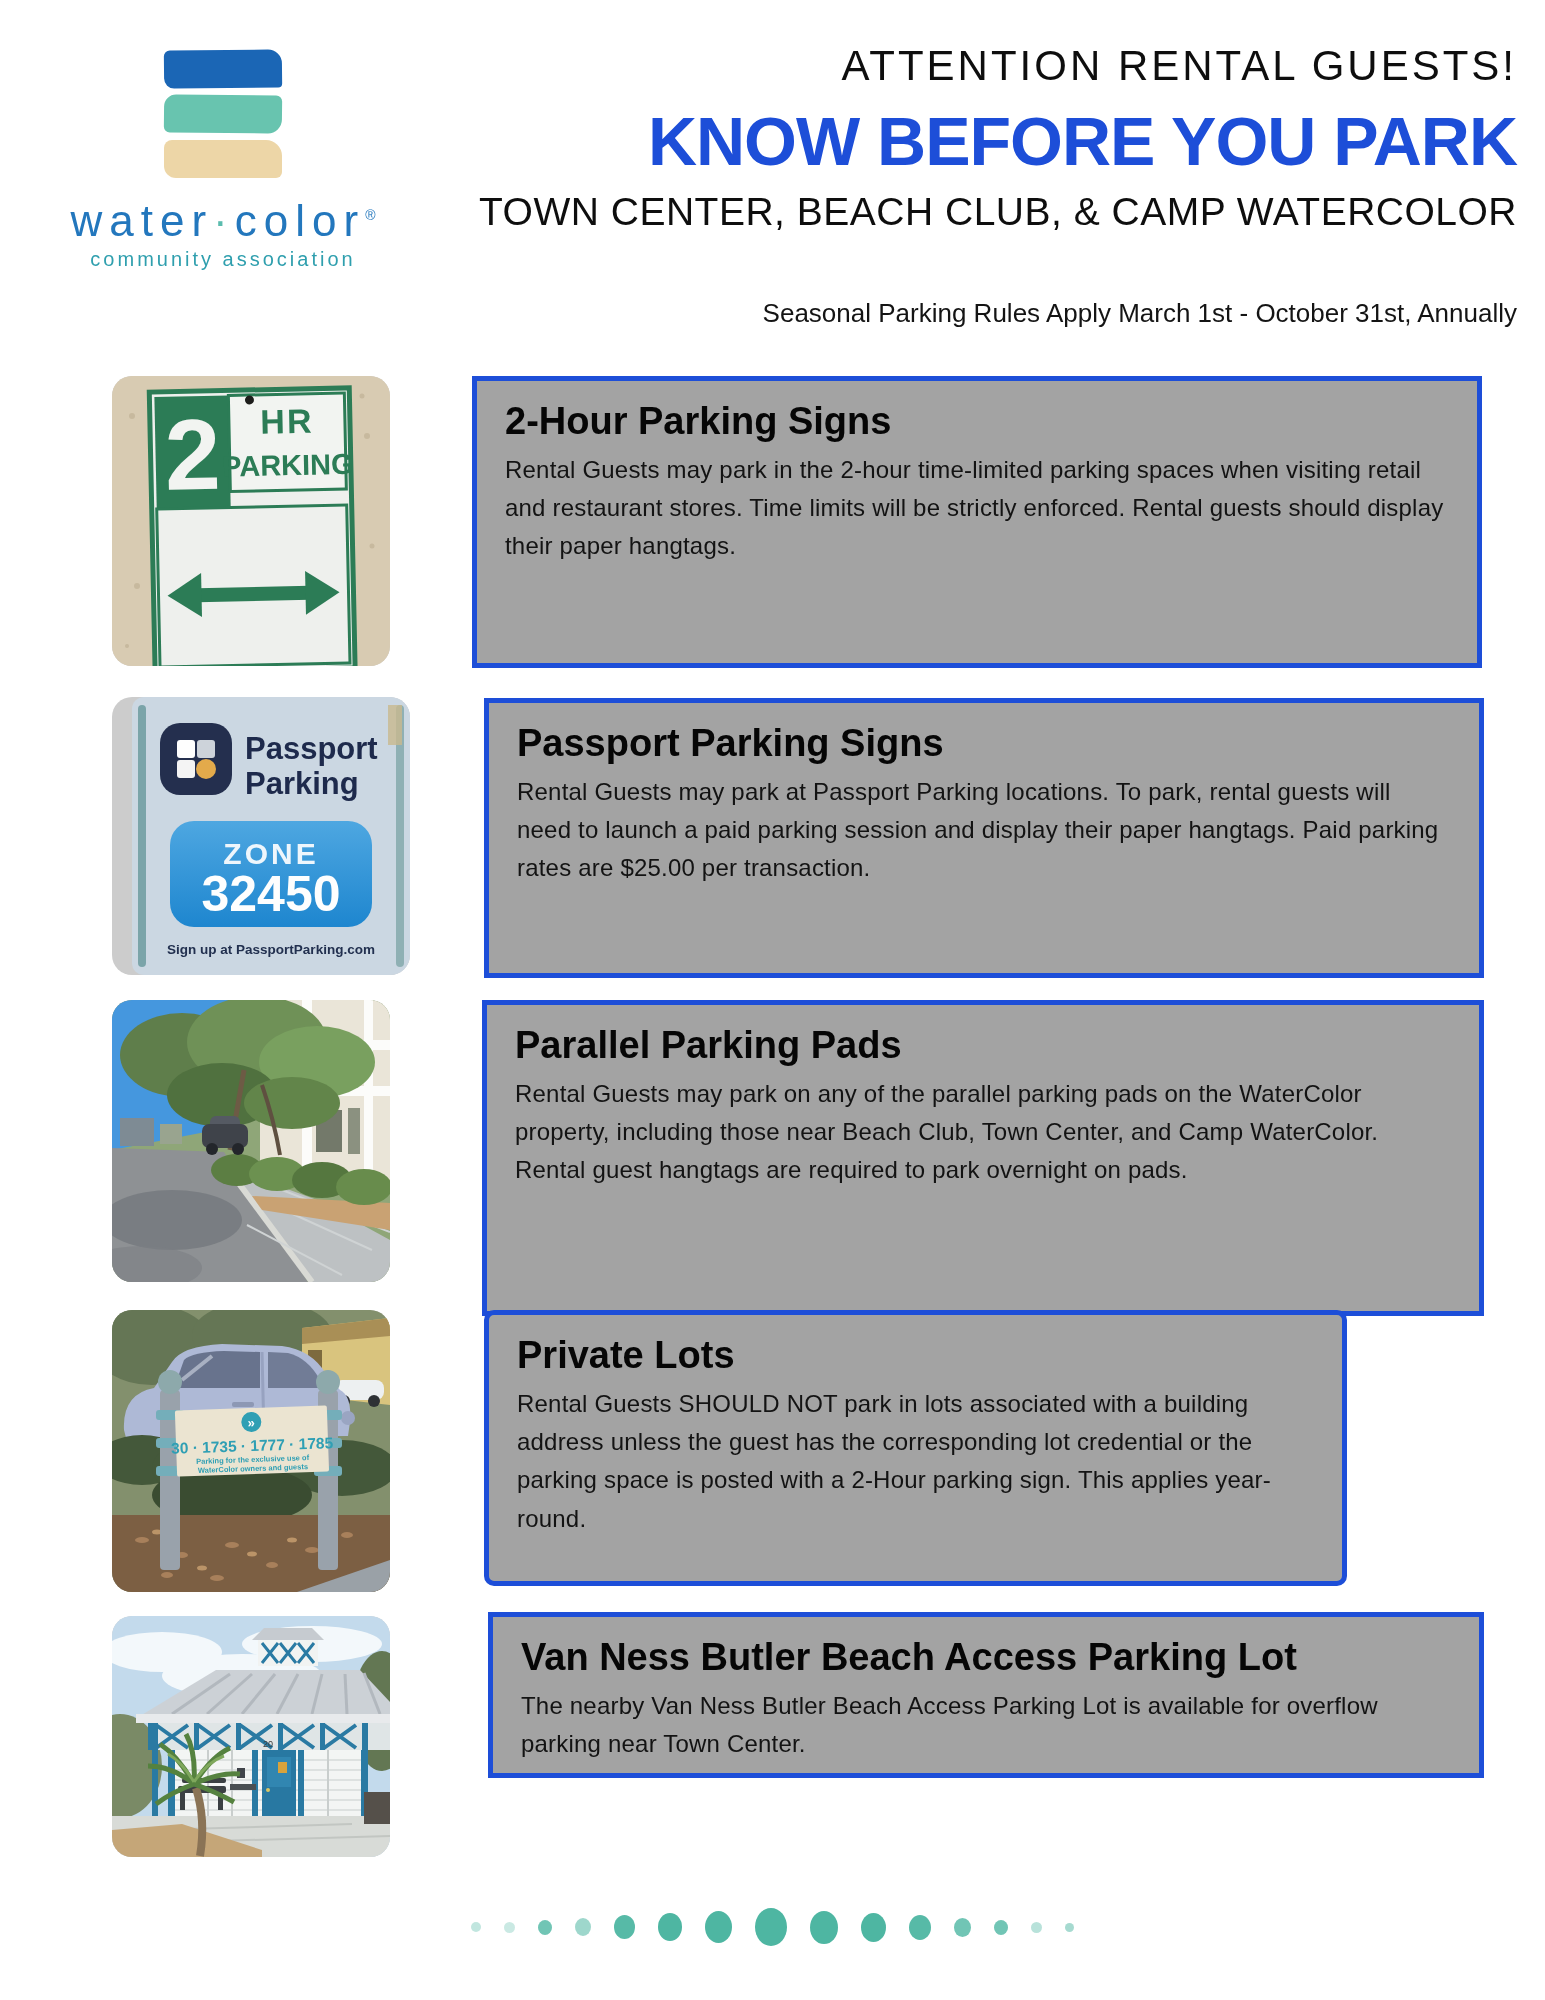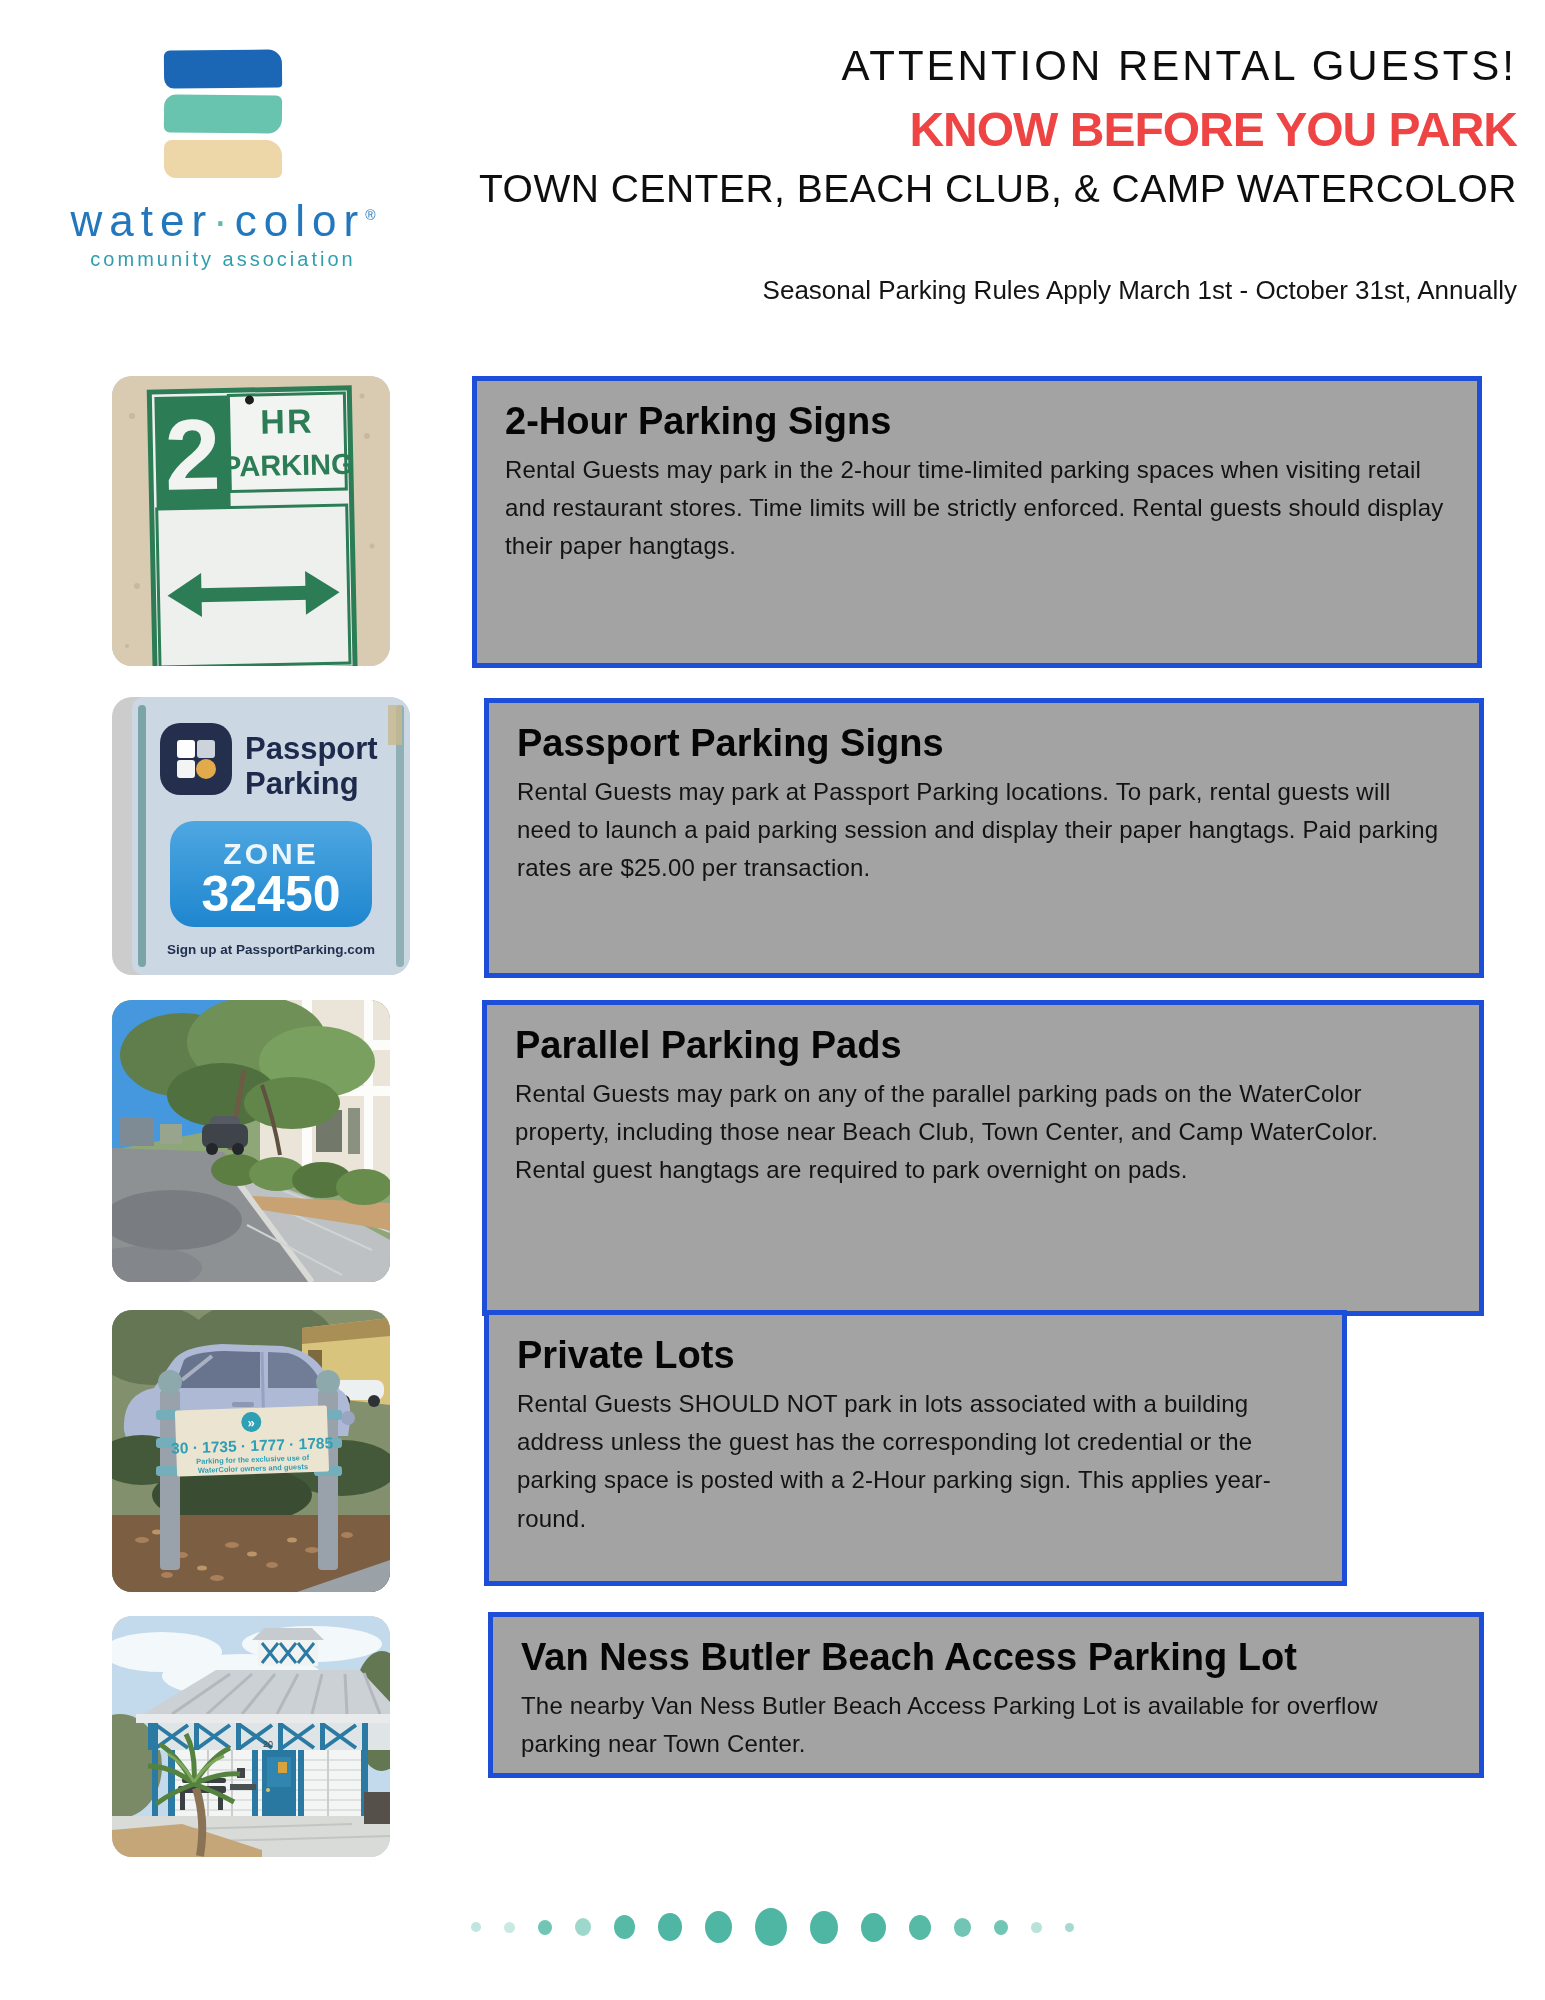--- a/index.html
+++ b/index.html
@@ -14,40 +14,40 @@
   .stroke.s2{background:#68c4af;border-radius:12px 6px 14px 6px;transform:rotate(.6deg);}
   .stroke.s3{background:#edd6a7;border-radius:8px 16px 6px 12px;}
   .brand{margin-top:18px;font-size:44px;letter-spacing:7px;color:#2377bd;font-weight:400;white-space:nowrap;}
   .brand .mid{color:#5bbcae;}
   .brand sup{font-size:14px;letter-spacing:0;}
   .tagline{margin-top:2px;font-size:20px;letter-spacing:3px;color:#2f9fae;}
 
   
   .header{position:absolute;left:400px;right:28px;top:42px;text-align:right;}
   .attention{font-size:42px;letter-spacing:3px;color:#0e0e0e;}
-  .big-title{margin-top:12px;font-size:48px;font-weight:700;letter-spacing:-1px;color:#ef4444;}
+  .big-title{margin-top:12px;font-size:68px;font-weight:700;letter-spacing:-1px;color:#1d4ed8;}
   .subtitle{margin-top:10px;font-size:39px;letter-spacing:.5px;color:#0e0e0e;}
   .seasonal{margin-top:64px;font-size:26px;color:#141414;}
 
   
   .photo{position:absolute;left:112px;width:278px;border-radius:20px;overflow:hidden;background:#ccc;}
   .photo svg{display:block;width:100%;height:100%;font-family:"Liberation Sans",sans-serif;}
   #ph1{top:376px;height:290px;}
   #ph2{top:697px;height:278px;padding-left:20px;}
   #ph3{top:1000px;height:282px;}
   #ph4{top:1310px;height:282px;}
   #ph5{top:1616px;height:241px;}
 
   
   .box{position:absolute;border:5px solid #1d4ed8;background:#a3a3a3;box-sizing:border-box;
        padding:16px 28px;color:#121212;overflow:hidden;}
   #bx1{left:472px;top:376px;width:1010px;height:292px;}
   #bx2{left:484px;top:698px;width:1000px;height:280px;}
   #bx3{left:482px;top:1000px;width:1002px;height:316px;}
-  #bx4{left:484px;top:1310px;width:863px;height:276px;}
+  #bx4{left:484px;top:1310px;width:863px;height:276px;border-radius:10px;}
   #bx5{left:488px;top:1612px;width:996px;height:166px;}
   .box h2{margin:2px 0 6px 0;font-size:38px;line-height:1.2;font-weight:700;color:#060606;}
   .box p{margin:0;font-size:24px;line-height:1.6;letter-spacing:.2px;color:#131313;}
 
   
   .dots{position:absolute;left:0;right:0;top:1908px;display:flex;justify-content:center;
         align-items:center;gap:23px;}
   .dots span{display:block;border-radius:50%;background:#4eb6a2;}
 </style>
 </head>

